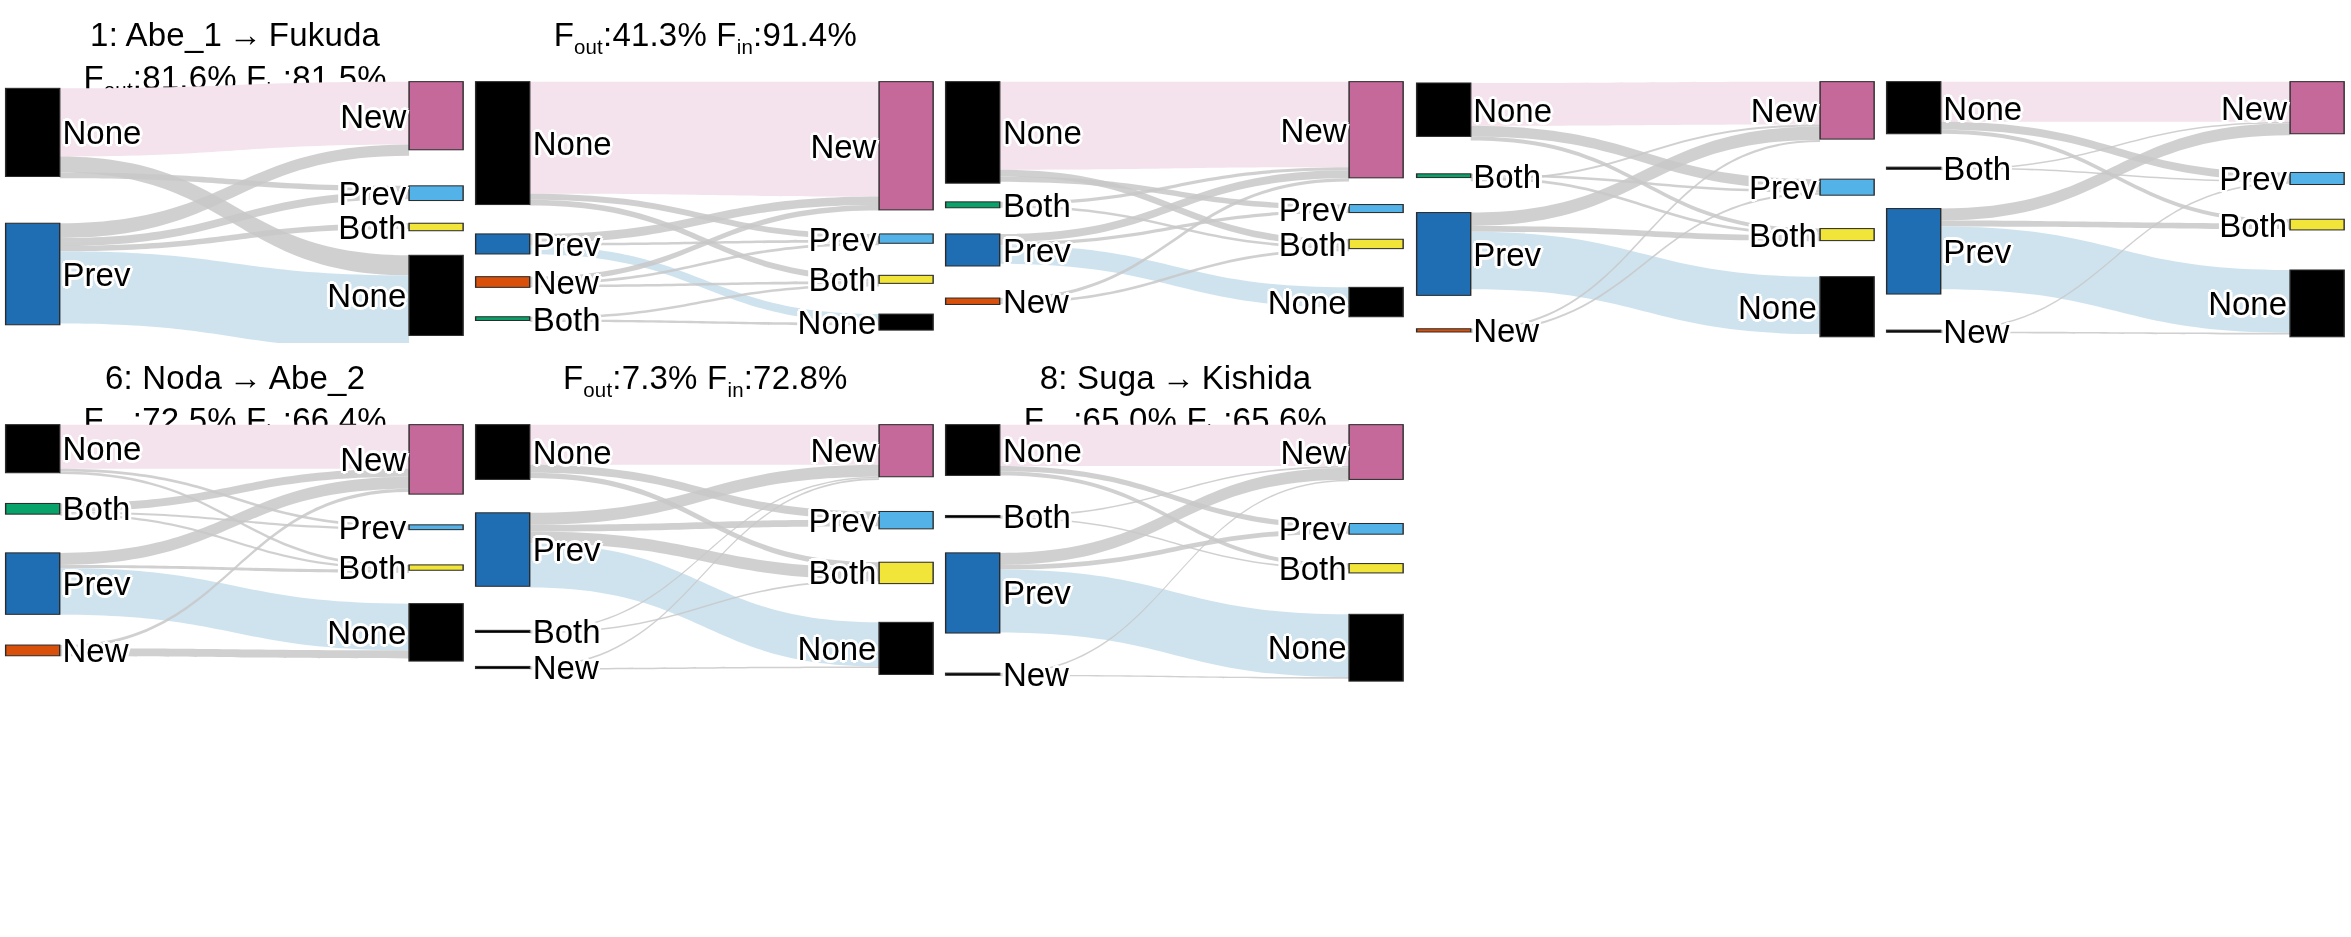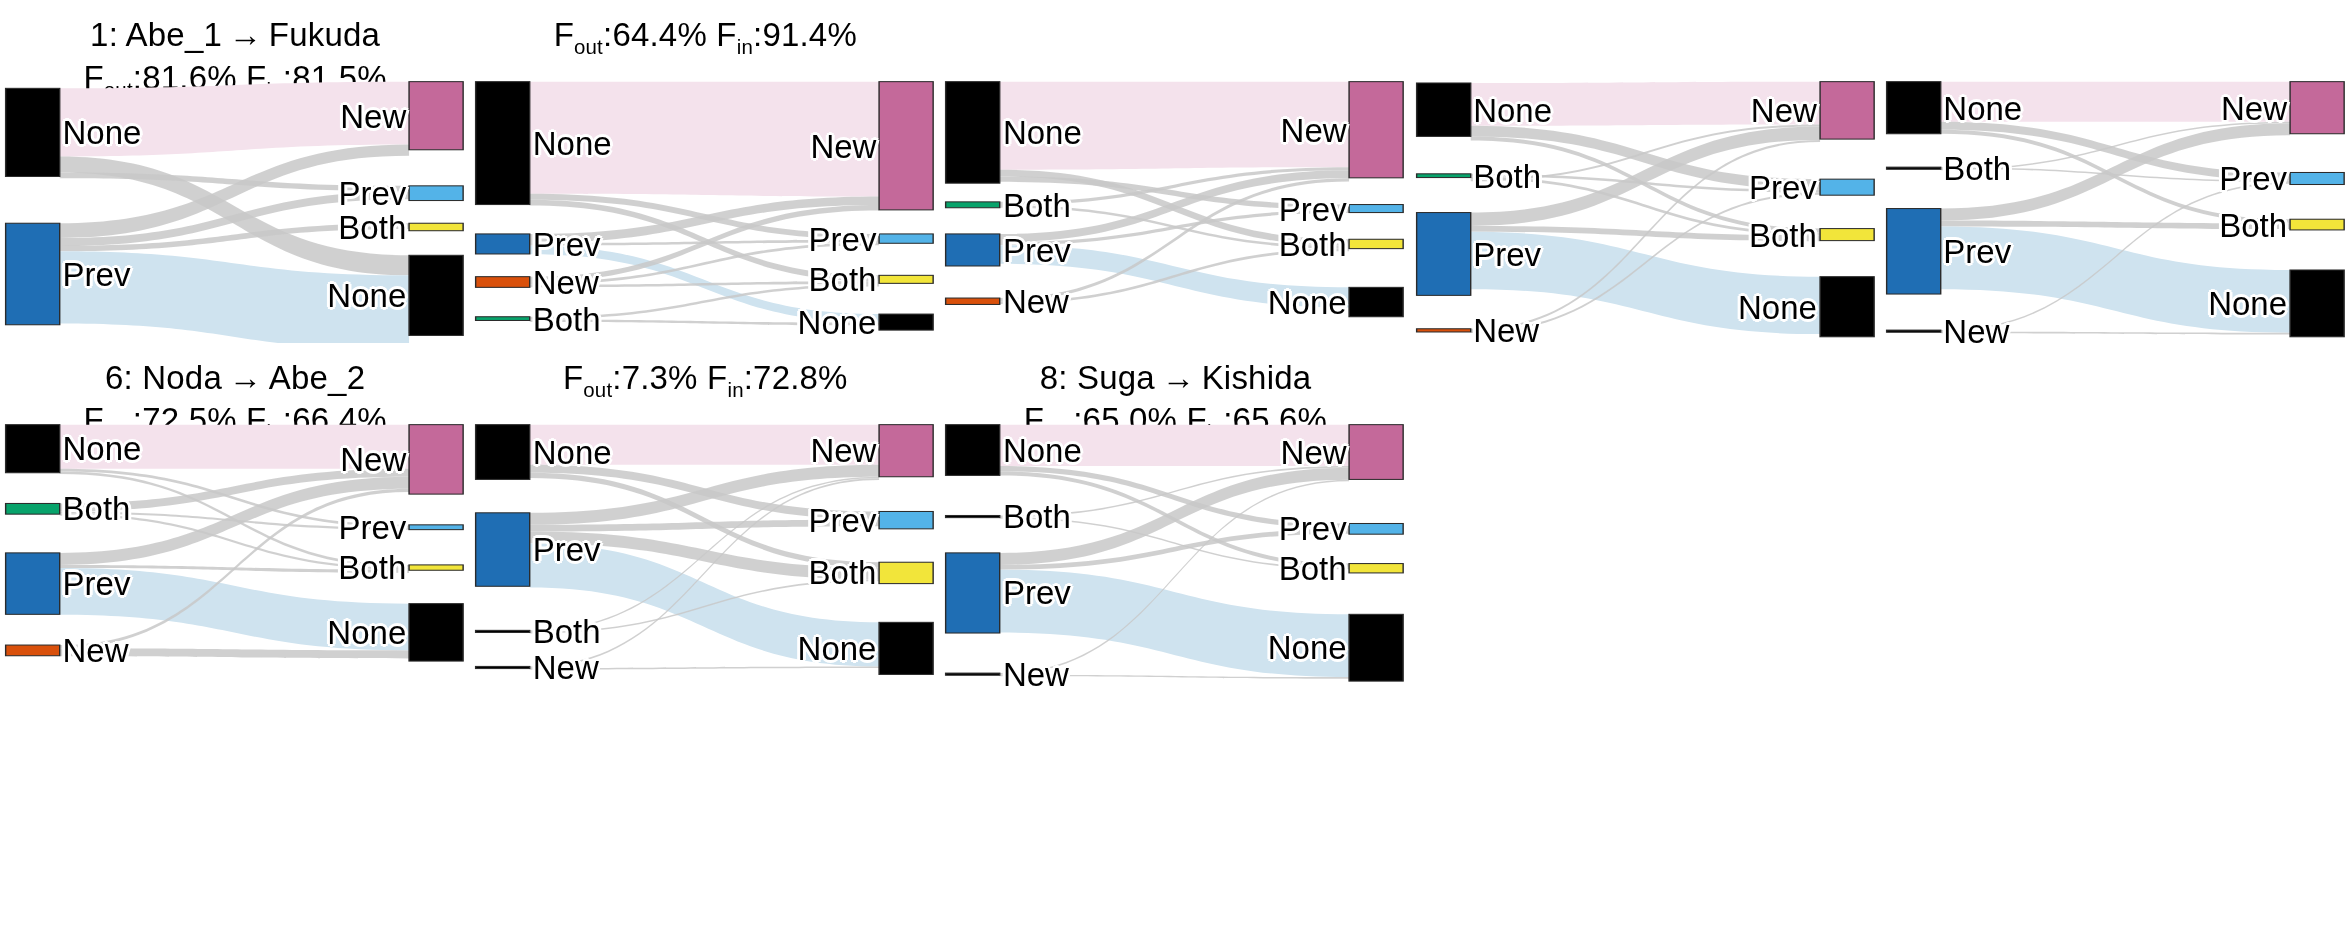--- a/index.html
+++ b/index.html
@@ -72,21 +72,21 @@
         </g>
       </svg>
       <div class="nodelabel nl-left" style="top: 38.66%; left: 13.3%;">None</div>
       <div class="nodelabel nl-left" style="top: 80%; left: 13.3%;">Prev</div>
       <div class="nodelabel nl-right" style="top: 33.785%; left: 86.4%;">New</div>
       <div class="nodelabel nl-right" style="top: 56.405%; left: 86.4%;">Prev</div>
       <div class="nodelabel nl-right" style="top: 66.272%; left: 86.4%;">Both</div>
       <div class="nodelabel nl-right" style="top: 86.24%; left: 86.4%;">None</div>
     </div>
     <div class="panel">
-      <div class="ptitle"><span class="ln2">F<span class="sub">out</span>:<span class="vout">64.4%</span> F<span class="sub">in</span>:<span class="vin">91.4%</span></span></div>
+      <div class="ptitle"><span class="ln2">F<span class="sub">out</span>:<span class="vout">41.3%</span> F<span class="sub">in</span>:<span class="vin">91.4%</span></span></div>
       <svg viewBox="0 0 1000 1000" preserveAspectRatio="none" class="sank">
         <g>
           <path d="M 127 238.4 C 498.5 238.4, 498.5 238.4, 870 238.4
           L 870 573.8 C 498.5 573.8, 498.5 566, 127 566 Z" fill="#f4e2ec" stroke="none" fill-opacity="1"></path>
           <path d="M 127 566 C 498.5 566, 498.5 683, 870 683
           L 870 700.16 C 498.5 700.16, 498.5 583.16, 127 583.16 Z" fill="#c8c8c8" stroke="none" fill-opacity="0.85"></path>
           <path d="M 127 583.16 C 498.5 583.16, 498.5 803.9, 870 803.9
           L 870 821.06 C 498.5 821.06, 498.5 600.3199999999999, 127 600.3199999999999 Z" fill="#c8c8c8" stroke="none" fill-opacity="0.85"></path>
           <path d="M 127 683 C 498.5 683, 498.5 573.8, 870 573.8
           L 870 598.76 C 498.5 598.76, 498.5 709.52, 127 709.52 Z" fill="#c8c8c8" stroke="none" fill-opacity="0.85"></path>

